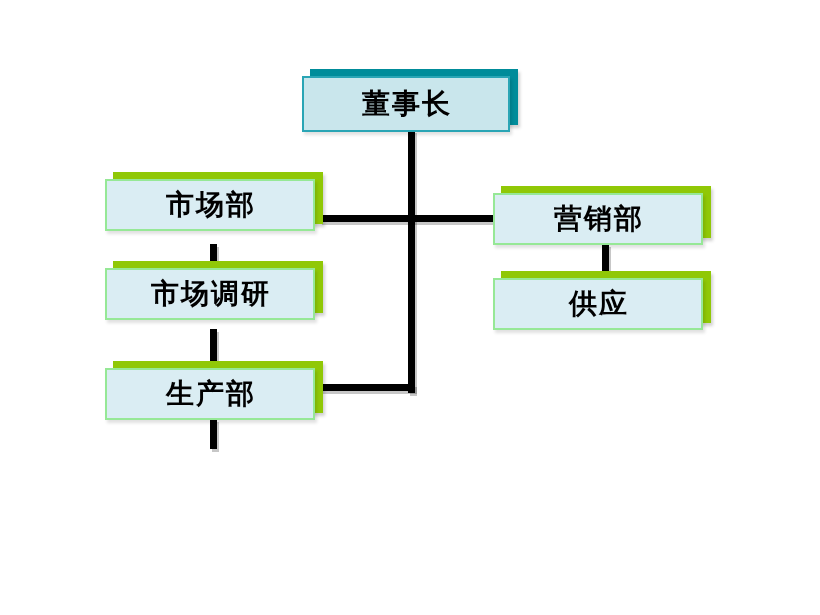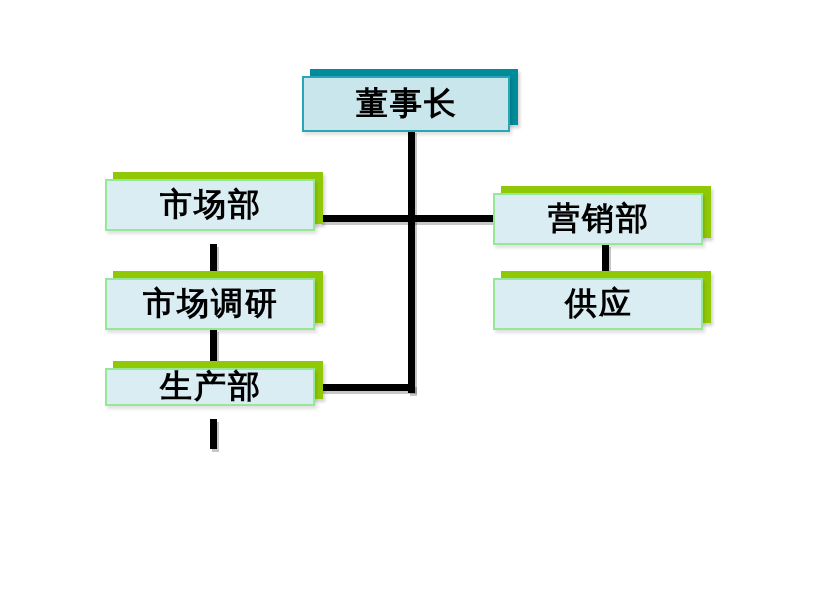--- a/index.html
+++ b/index.html
@@ -20,42 +20,42 @@
     width: 100%; height: 100%;
     box-shadow: 2px 3px 3px rgba(0,0,0,0.18);
   }
   .node .box {
     position: absolute;
     left: 0; top: 0; right: 0; bottom: 0;
     display: flex;
     align-items: center;
     justify-content: center;
     font-weight: bold;
-    font-size: 32px;
+    font-size: 28px;
     letter-spacing: 2px;
     text-indent: 2px;
     color: #000;
     box-shadow: 2px 3px 3px rgba(0,0,0,0.12);
   }
   .chairman .shadow { background: var(--chairman-shadow, #008C9A); }
   .chairman .box {
     background: var(--chairman-fill, #C9E6EC);
     border: 2px solid var(--chairman-border, #2AA5B5);
   }
   .dept .shadow { background: var(--dept-shadow, #90C806); }
   .dept .box {
     background: var(--dept-fill, #DAEDF3);
     border: 2px solid var(--dept-border, #96E896);
   }
 
   
   #n-chairman   { left: 302px; top:  76px; width: 208px; height: 56px; }
   #n-marketing  { left: 105px; top: 179px; width: 210px; height: 52px; }
-  #n-research   { left: 105px; top: 278px; width: 210px; height: 52px; }
-  #n-production { left: 105px; top: 368px; width: 210px; height: 38px; }
+  #n-research   { left: 105px; top: 268px; width: 210px; height: 52px; }
+  #n-production { left: 105px; top: 368px; width: 210px; height: 52px; }
   #n-quality    { left: 105px; top: 448px; width: 210px; height: 51px; }
   #n-sales      { left: 493px; top: 193px; width: 210px; height: 52px; }
   #n-supply     { left: 493px; top: 278px; width: 210px; height: 52px; }
 
   
   .line {
     position: absolute;
     background: var(--connector, #000000);
     box-shadow: 2px 3px 0 rgba(0,0,0,0.22);
   }

